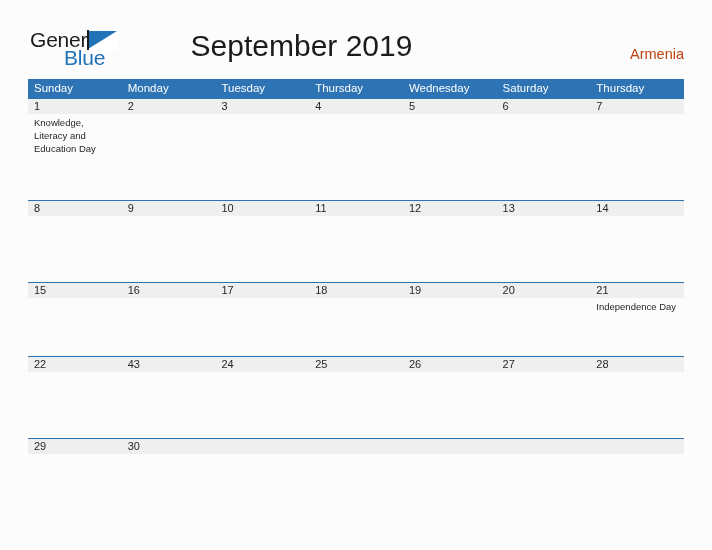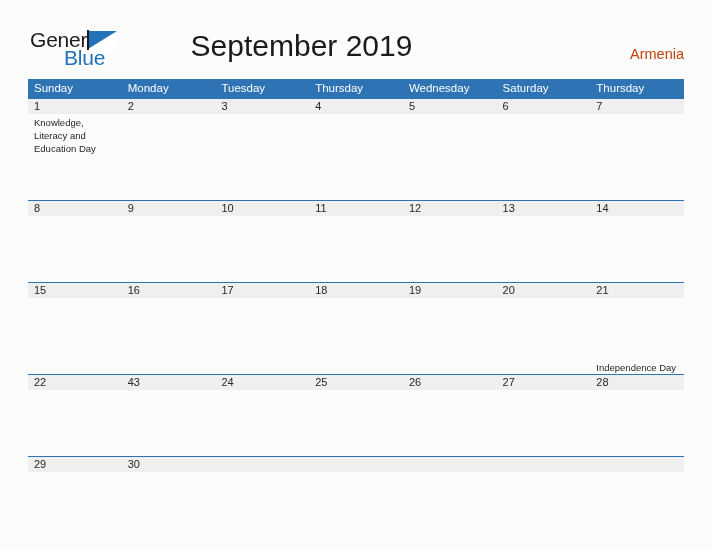--- a/index.html
+++ b/index.html
@@ -155,21 +155,21 @@
     font-size: 9.5px;
     line-height: 13px;
     color: #262626;
     font-family: "Liberation Sans", sans-serif;
     word-wrap: break-word;
     overflow-wrap: break-word;
   }
 
   .week-1 .week-events { height: 86px; }
   .week-2 .week-events { height: 66px; }
-  .week-3 .week-events { height: 76px; align-items: flex-end; }
+  .week-3 .week-events { height: 58px; }
   .week-4 .week-events { height: 66px; }
   .week-5 .week-events { height: 66px; }
 </style>
 </head>
 <body>
 
 <div class="page">
 
   <div class="topbar">
 

